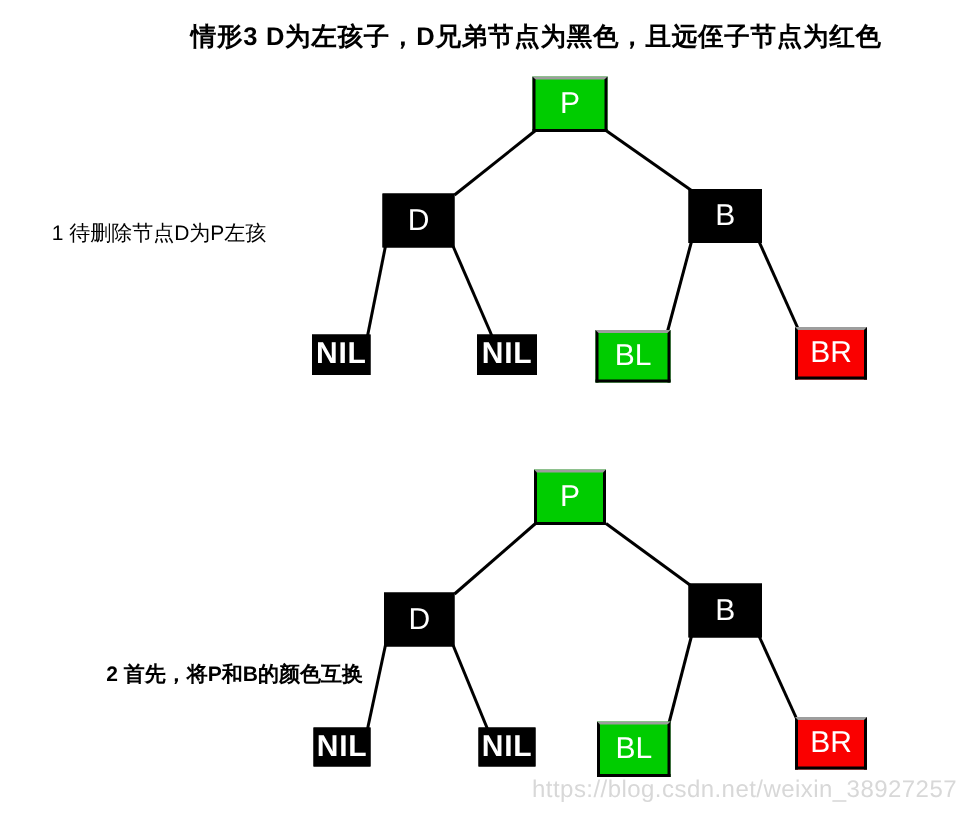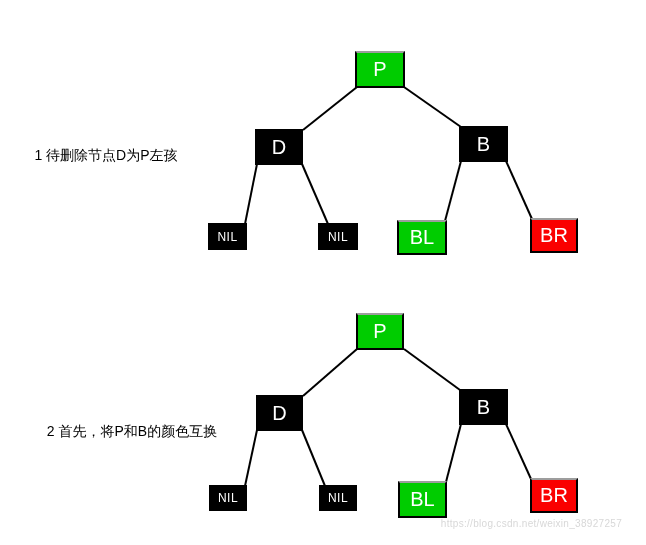--- a/index.html
+++ b/index.html
@@ -6,36 +6,37 @@
   .canvas{
     position:relative;width:646px;height:545px;background:#ffffff;overflow:hidden;
     font-family:"Liberation Sans","DejaVu Sans",sans-serif;color:#000;
   }
   .title{
     position:absolute;top:13px;left:75px;width:565px;text-align:center;
     font-size:17px;font-weight:bold;letter-spacing:0.5px;
   }
   .step{position:absolute;font-size:14px;line-height:22px;margin-top:36px;}
   .step1{top:108px;left:6px;width:200px;text-align:center;}
-  .step2{top:384px;left:22px;width:220px;text-align:center;}
+  .step2{top:402px;left:22px;width:220px;text-align:right;font-weight:bold;}
   #edges-svg{position:absolute;top:0;left:0;}
   .node{
     position:absolute;box-sizing:border-box;display:flex;align-items:center;justify-content:center;
     color:#fff;font-size:20px;border:2px solid #000;
   }
-  .node.nil{font-size:12px;font-weight:normal;letter-spacing:0.5px;}
+  .node.nil{font-size:20px;font-weight:bold;letter-spacing:0.5px;}
   .watermark{
-    position:absolute;top:518px;right:24px;font-size:10px;letter-spacing:0.3px;
+    position:absolute;top:518px;right:8px;font-size:16px;letter-spacing:0.3px;
   }
 </style>
 </head>
 <body>
 
 <div class="canvas" id="canvas">
 
+  <div class="title">情形3 D为左孩子，D兄弟节点为黑色，且远侄子节点为红色</div>
 
   <div class="step step1">
     <span>1 待删除节点D为P左孩</span><br>
     <br>
   </div>
 
   <div class="step step2">
     <span>2 首先，将P和B的颜色互换</span>
   </div>
 

